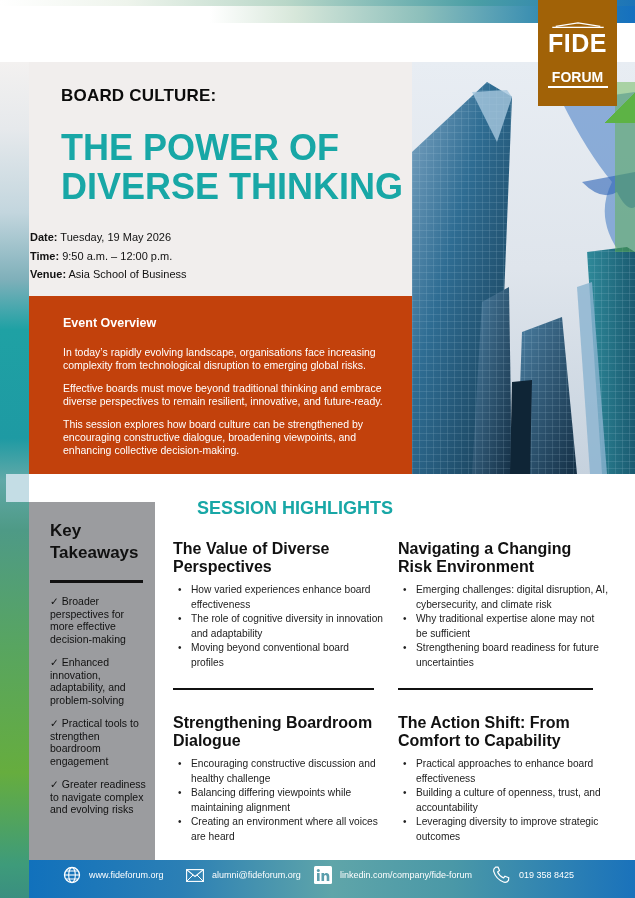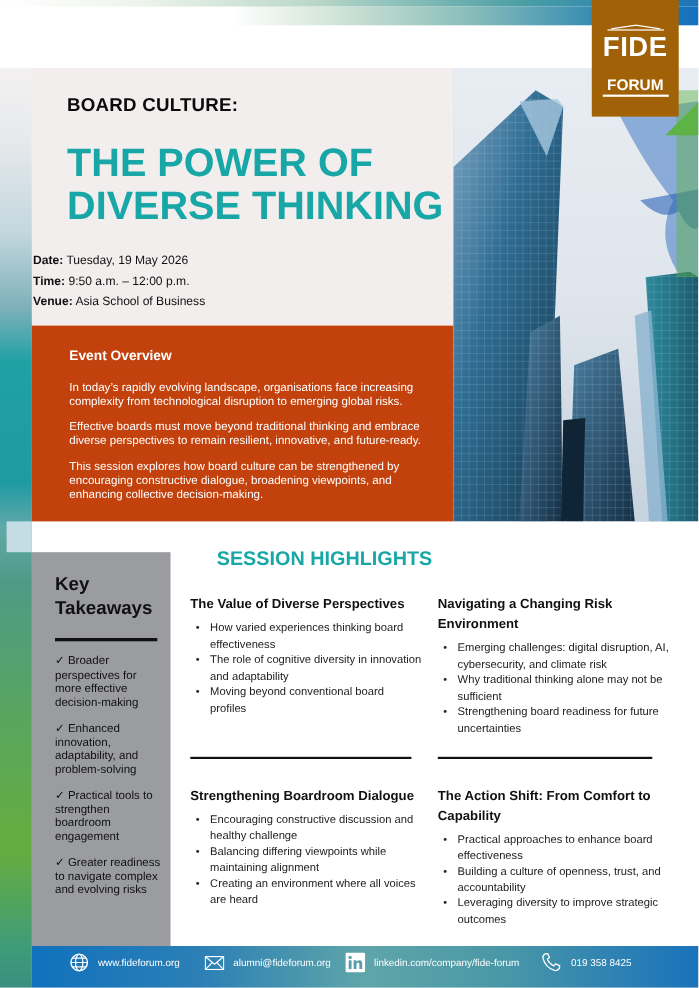--- a/index.html
+++ b/index.html
@@ -97,21 +97,21 @@
 
   
   .sh-title {
     position: absolute; left: 173px; top: 498px;
     font-size: 18px; font-weight: bold; color: #18a7a6; margin-left: 24px;
   }
   .card {
     position: absolute; width: 210px;
   }
   .card-title {
-    font-size: 12px; font-weight: bold; line-height: 18px; color: #111;
+    font-size: 16px; font-weight: bold; line-height: 18px; color: #111;
   }
   .card ul { list-style: none; margin-top: 7px; }
   .card li {
     position: relative; padding-left: 18px; font-size: 10.2px; line-height: 14.5px; color: #222;
   }
   .card li::before {
     content: "•"; position: absolute; left: 5px; top: 0; font-size: 10px;
   }
   .card-rule {
     position: absolute; height: 2px; background: #111; width: 201px;
@@ -222,32 +222,32 @@
   <div class="takeaway-item">✓ Enhanced innovation, adaptability, and problem-solving</div>
   <div class="takeaway-item">✓ Practical tools to strengthen boardroom engagement</div>
   <div class="takeaway-item">✓ Greater readiness to navigate complex and evolving risks</div>
 </div>
 
 <div class="sh-title">SESSION HIGHLIGHTS</div>
 
 <div class="card" style="left:173px; top:540px;">
   <div class="card-title">The Value of Diverse Perspectives</div>
   <ul>
-    <li>How varied experiences thinking board effectiveness</li>
+    <li>How varied experiences enhance board effectiveness</li>
     <li>The role of cognitive diversity in innovation and adaptability</li>
     <li>Moving beyond conventional board profiles</li>
   </ul>
 </div>
 <div class="card-rule" style="left:173px; top:688px;"></div>
 
 <div class="card" style="left:398px; top:540px;">
   <div class="card-title">Navigating a Changing Risk Environment</div>
   <ul>
     <li>Emerging challenges: digital disruption, AI, cybersecurity, and climate risk</li>
-    <li>Why traditional thinking alone may not be sufficient</li>
+    <li>Why traditional expertise alone may not be sufficient</li>
     <li>Strengthening board readiness for future uncertainties</li>
   </ul>
 </div>
 <div class="card-rule" style="left:398px; top:688px; width:195px;"></div>
 
 <div class="card" style="left:173px; top:714px;">
   <div class="card-title">Strengthening Boardroom Dialogue</div>
   <ul>
     <li>Encouraging constructive discussion and healthy challenge</li>
     <li>Balancing differing viewpoints while maintaining alignment</li>

